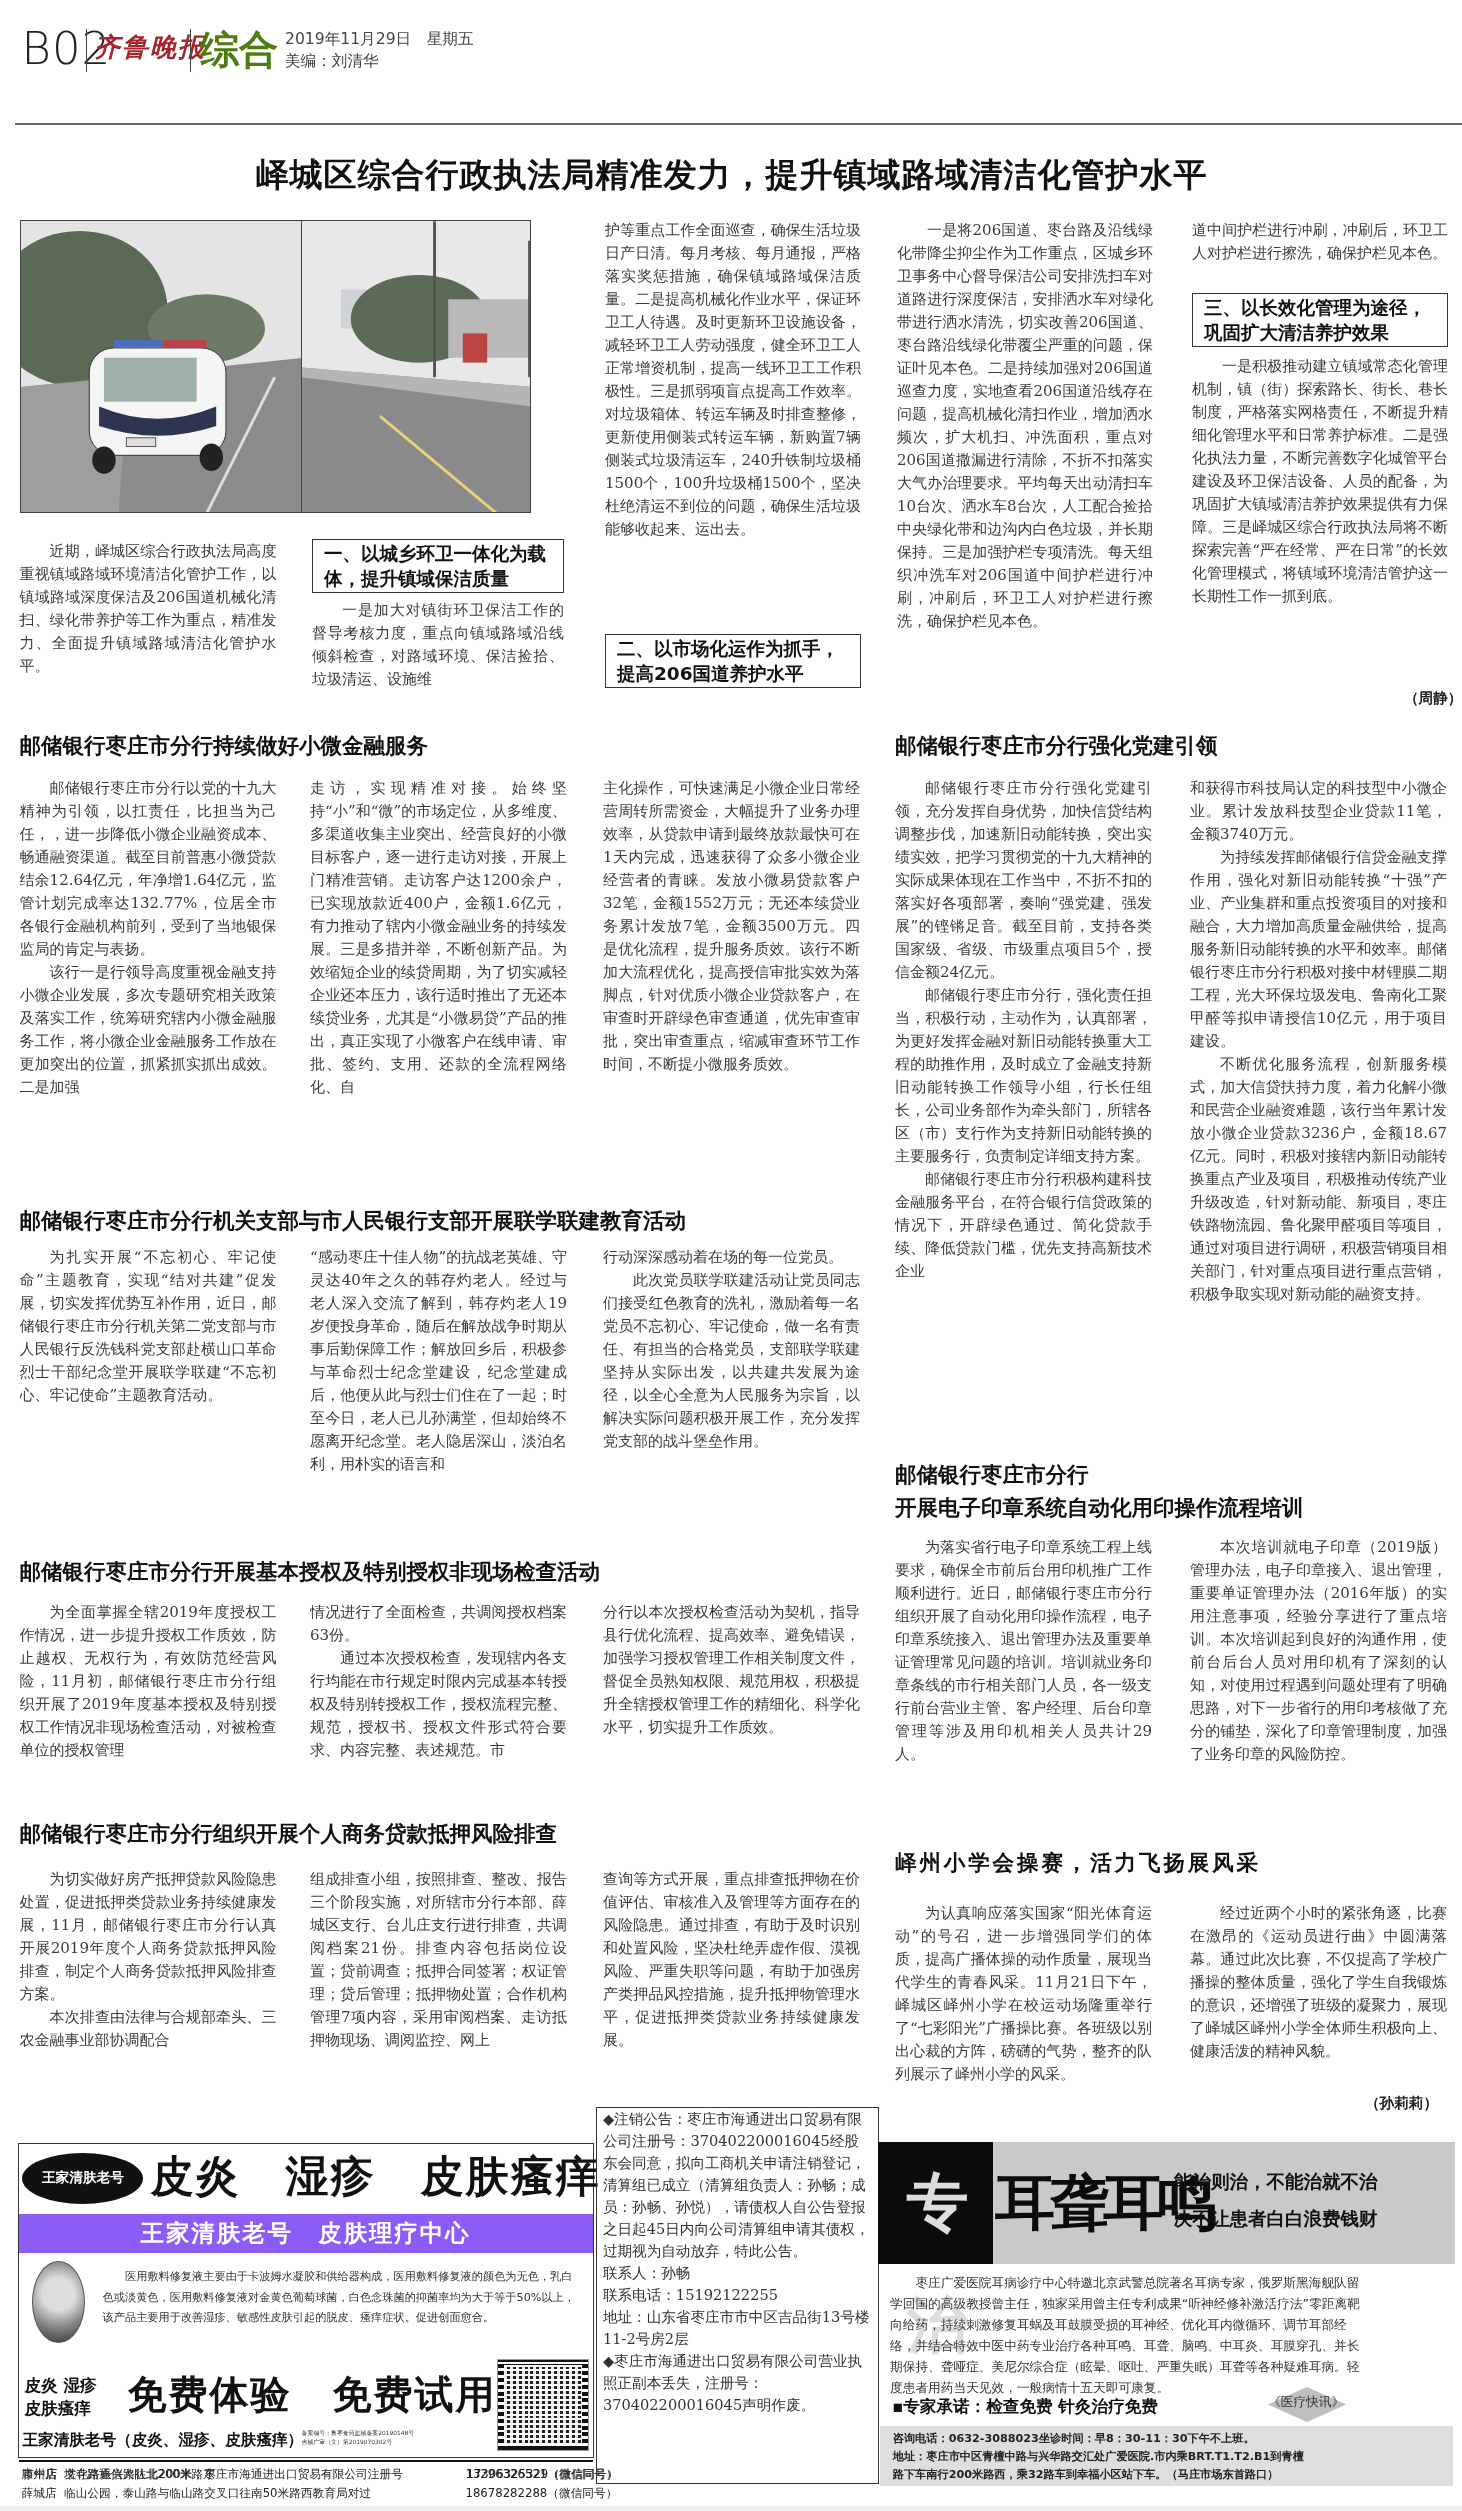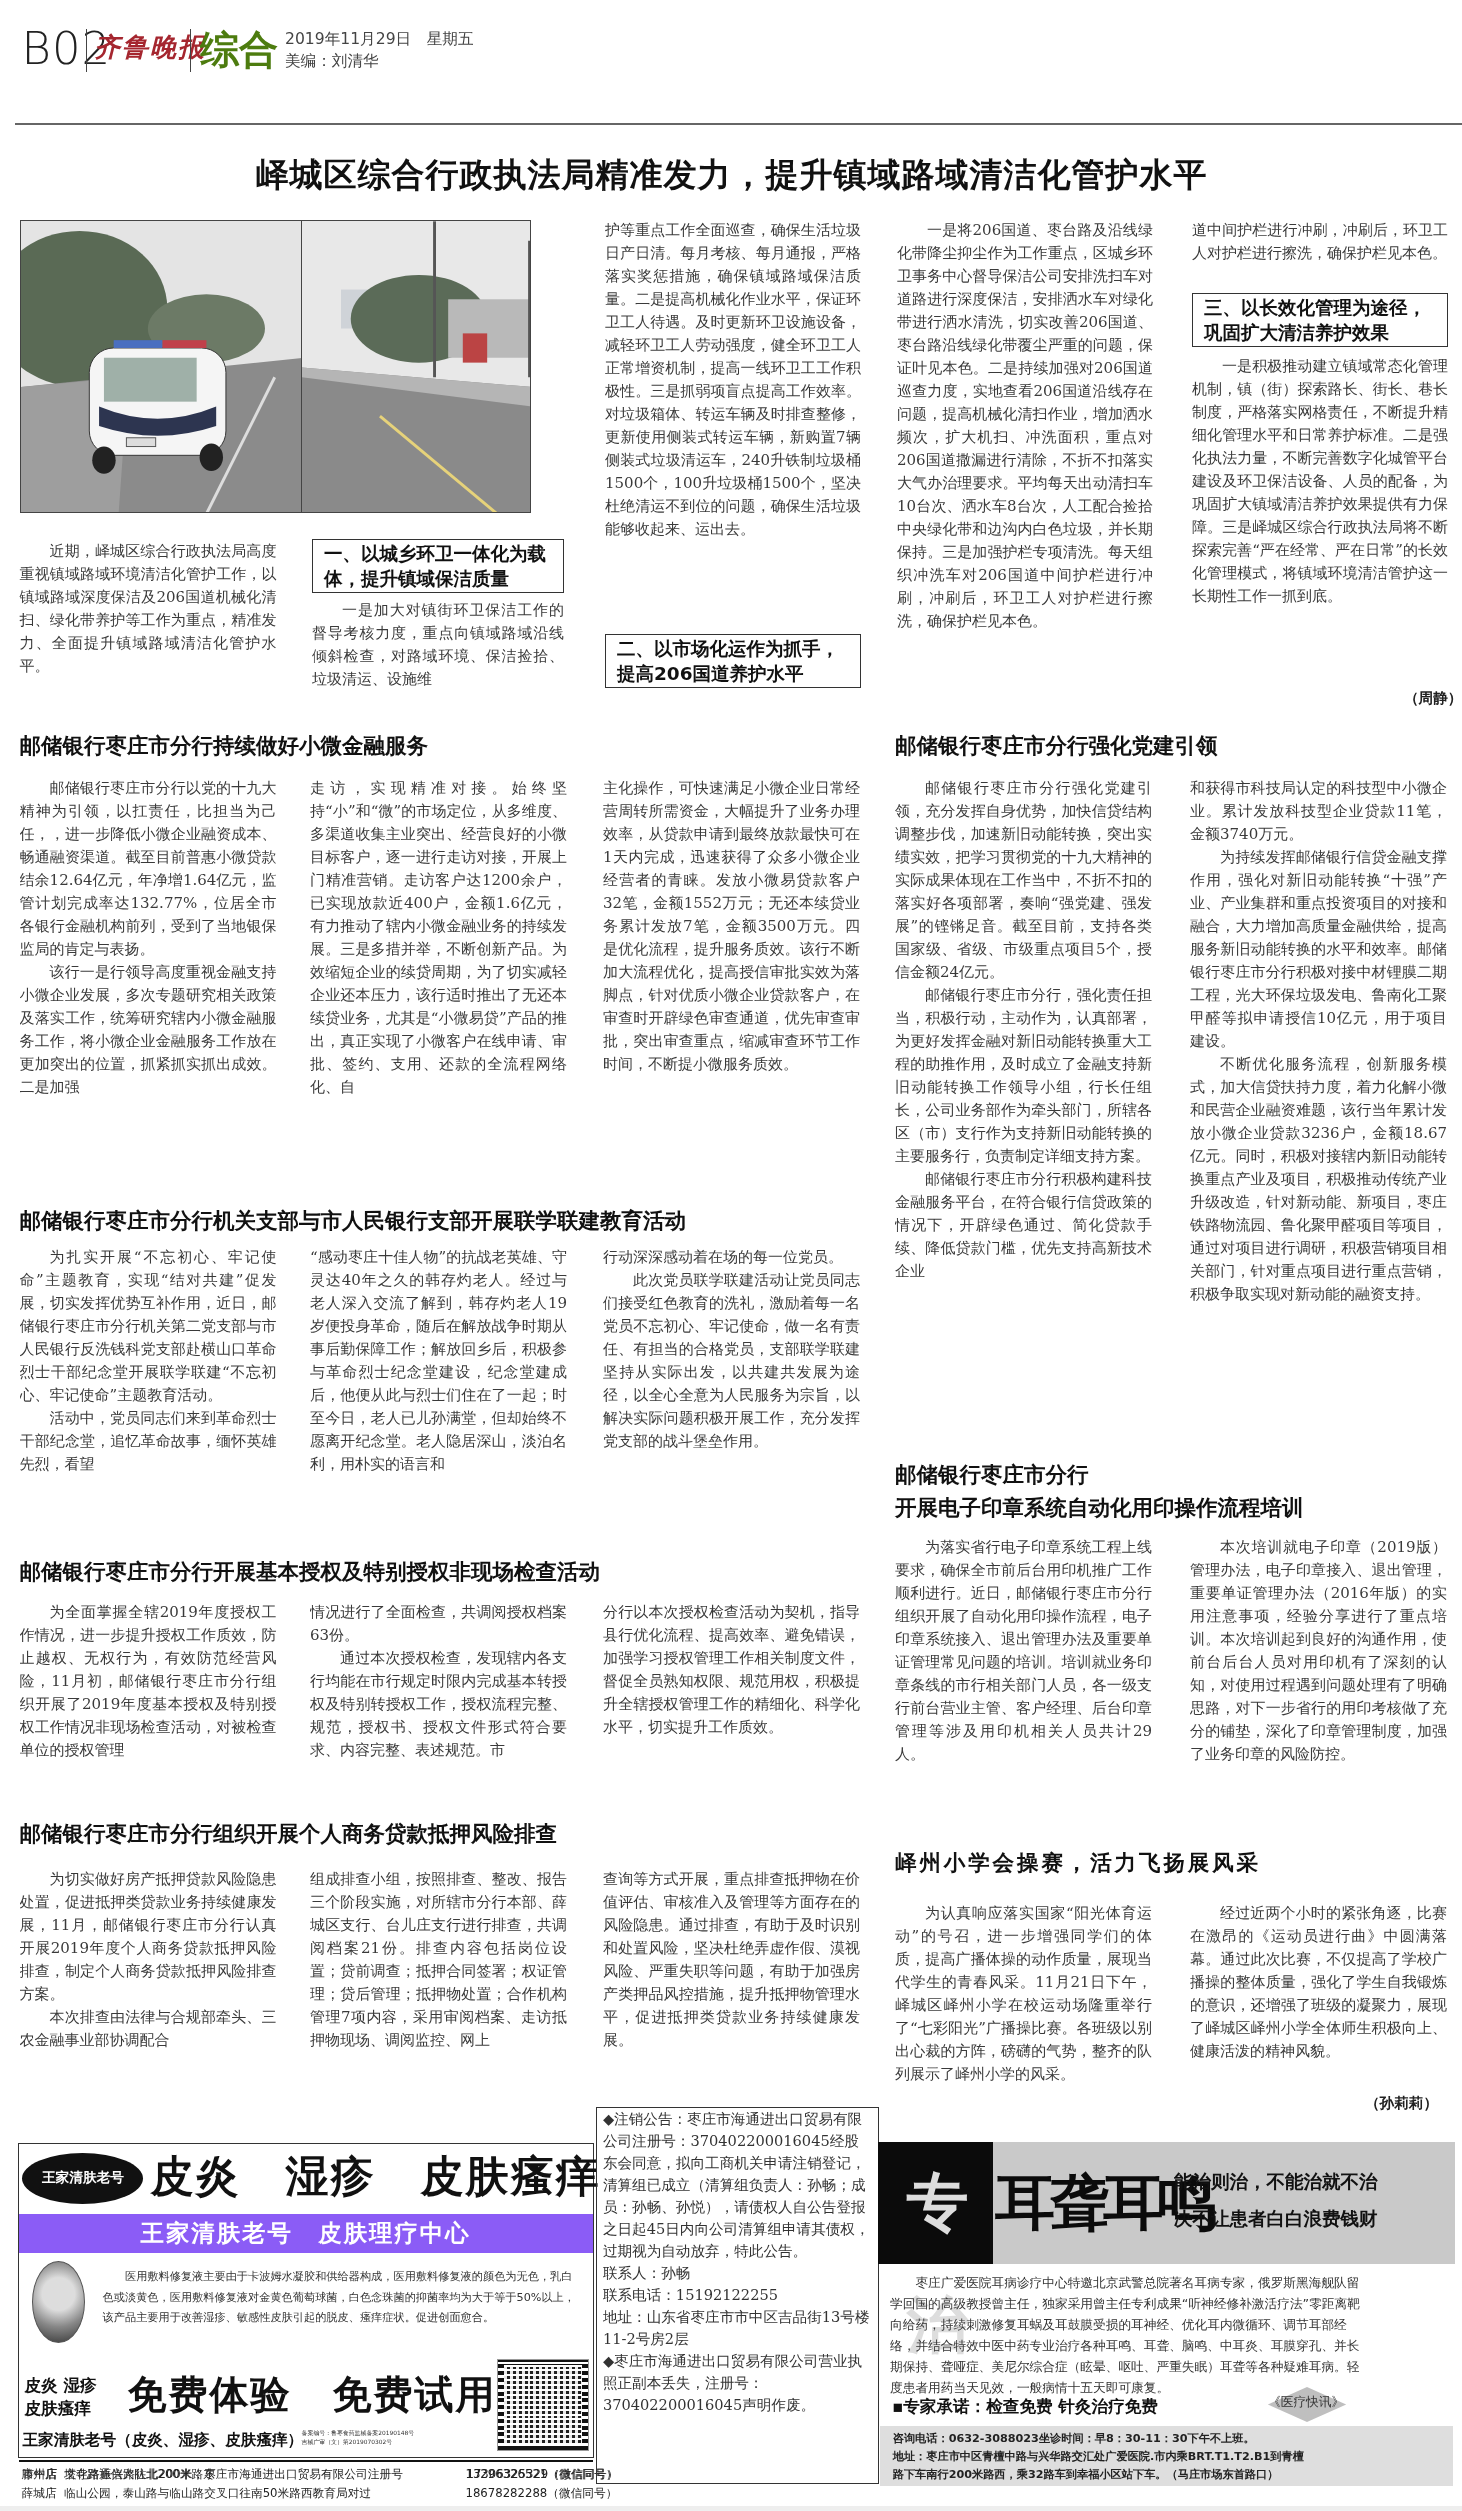--- a/index.html
+++ b/index.html
@@ -130,21 +130,20 @@
 <div class="abs col" style="left:310px;top:777px;width:257px;height:410px;overflow:hidden">
   <p class="noind">走访，实现精准对接。始终坚持“小”和“微”的市场定位，从多维度、多渠道收集主业突出、经营良好的小微目标客户，逐一进行走访对接，开展上门精准营销。走访客户达1200余户，已实现放款近400户，金额1.6亿元，有力推动了辖内小微金融业务的持续发展。三是多措并举，不断创新产品。为效缩短企业的续贷周期，为了切实减轻企业还本压力，该行适时推出了无还本续贷业务，尤其是“小微易贷”产品的推出，真正实现了小微客户在线申请、审批、签约、支用、还款的全流程网络化、自</p>
 </div>
 <div class="abs col" style="left:603px;top:777px;width:257px;height:410px;overflow:hidden">
   <p class="noind">主化操作，可快速满足小微企业日常经营周转所需资金，大幅提升了业务办理效率，从贷款申请到最终放款最快可在1天内完成，迅速获得了众多小微企业经营者的青睐。发放小微易贷款客户32笔，金额1552万元；无还本续贷业务累计发放7笔，金额3500万元。四是优化流程，提升服务质效。该行不断加大流程优化，提高授信审批实效为落脚点，针对优质小微企业贷款客户，在审查时开辟绿色审查通道，优先审查审批，突出审查重点，缩减审查环节工作时间，不断提小微服务质效。</p>
 </div>
 
 <h2 class="abs sec-title" style="left:19.5px;top:1206px">邮储银行枣庄市分行机关支部与市人民银行支部开展联学联建教育活动</h2>
 <div class="abs col" style="left:19.5px;top:1246px;width:257px;height:293px;overflow:hidden">
   <p>为扎实开展“不忘初心、牢记使命”主题教育，实现“结对共建”促发展，切实发挥优势互补作用，近日，邮储银行枣庄市分行机关第二党支部与市人民银行反洗钱科党支部赴横山口革命烈士干部纪念堂开展联学联建“不忘初心、牢记使命”主题教育活动。</p>
-  <p>活动中，党员同志们来到革命烈士干部纪念堂，追忆革命故事，缅怀英雄先烈，看望</p>
 </div>
 <div class="abs col" style="left:310px;top:1246px;width:257px;height:293px;overflow:hidden">
   <p class="noind">“感动枣庄十佳人物”的抗战老英雄、守灵达40年之久的韩存灼老人。经过与老人深入交流了解到，韩存灼老人19岁便投身革命，随后在解放战争时期从事后勤保障工作；解放回乡后，积极参与革命烈士纪念堂建设，纪念堂建成后，他便从此与烈士们住在了一起；时至今日，老人已儿孙满堂，但却始终不愿离开纪念堂。老人隐居深山，淡泊名利，用朴实的语言和</p>
 </div>
 <div class="abs col" style="left:603px;top:1246px;width:257px;height:293px;overflow:hidden">
   <p class="noind">行动深深感动着在场的每一位党员。</p>
   <p>此次党员联学联建活动让党员同志们接受红色教育的洗礼，激励着每一名党员不忘初心、牢记使命，做一名有责任、有担当的合格党员，支部联学联建坚持从实际出发，以共建共发展为途径，以全心全意为人民服务为宗旨，以解决实际问题积极开展工作，充分发挥党支部的战斗堡垒作用。</p>
 </div>
 
 <h2 class="abs sec-title" style="left:19.5px;top:1557px">邮储银行枣庄市分行开展基本授权及特别授权非现场检查活动</h2>

